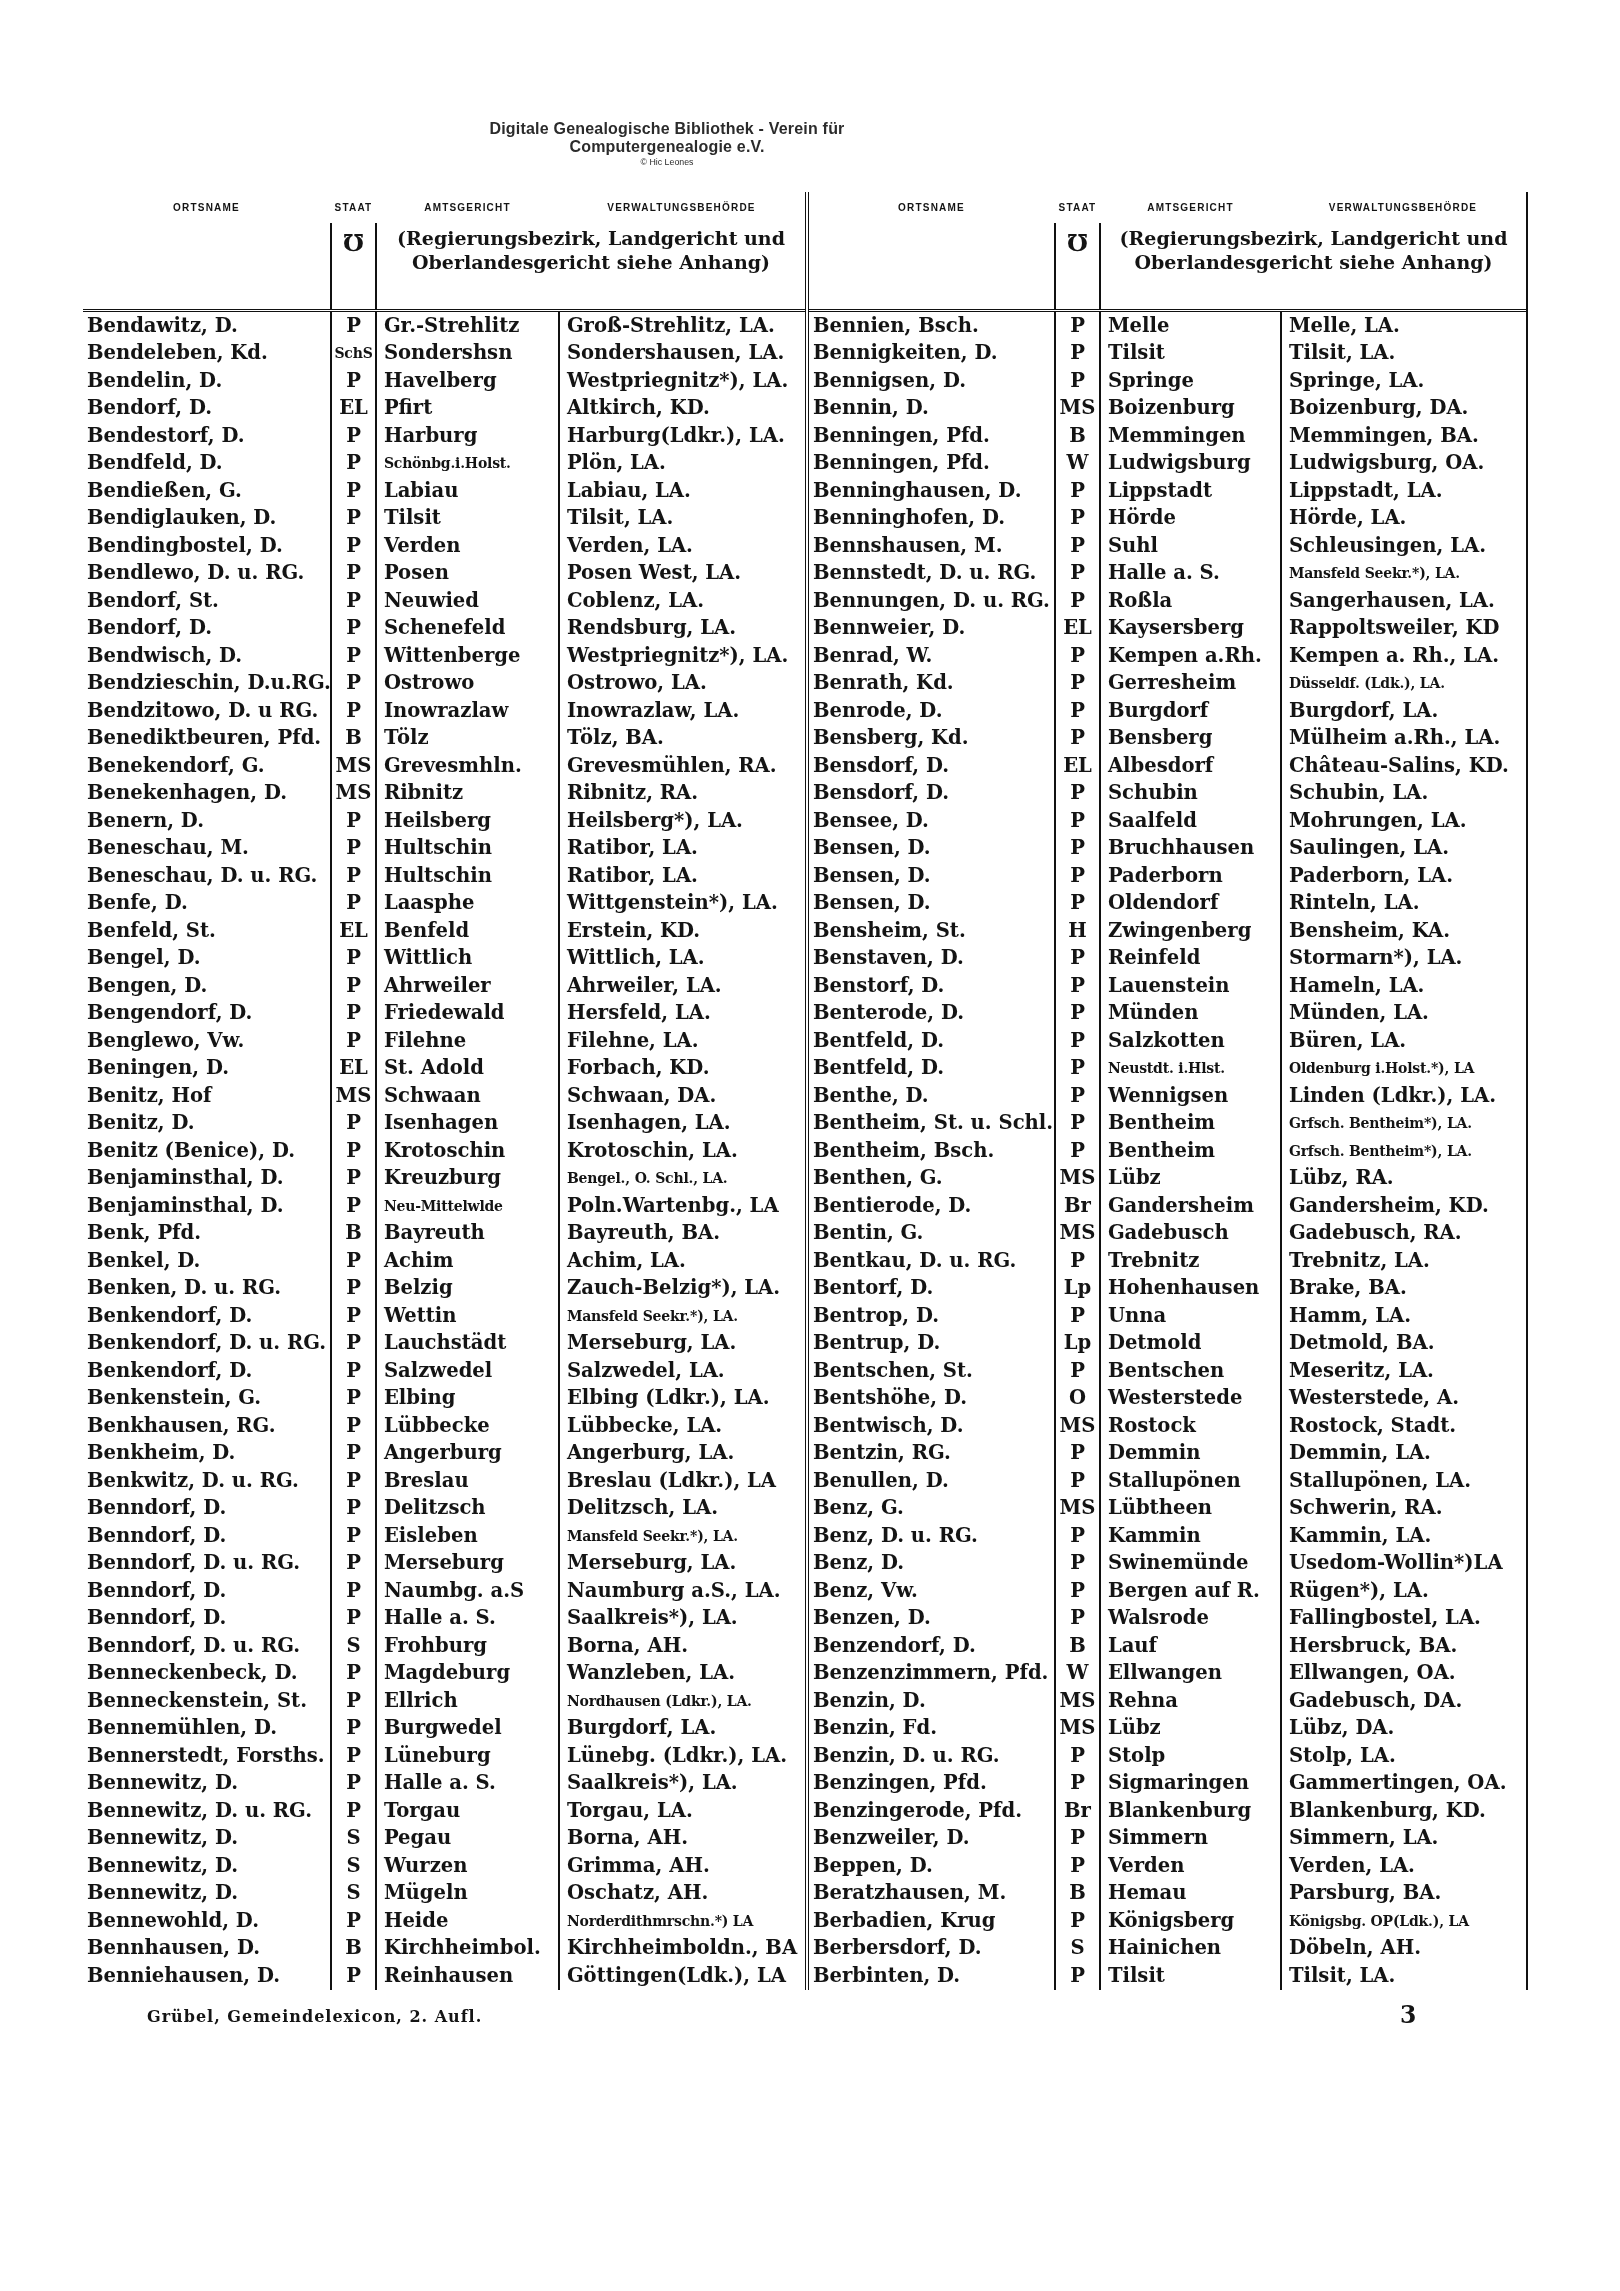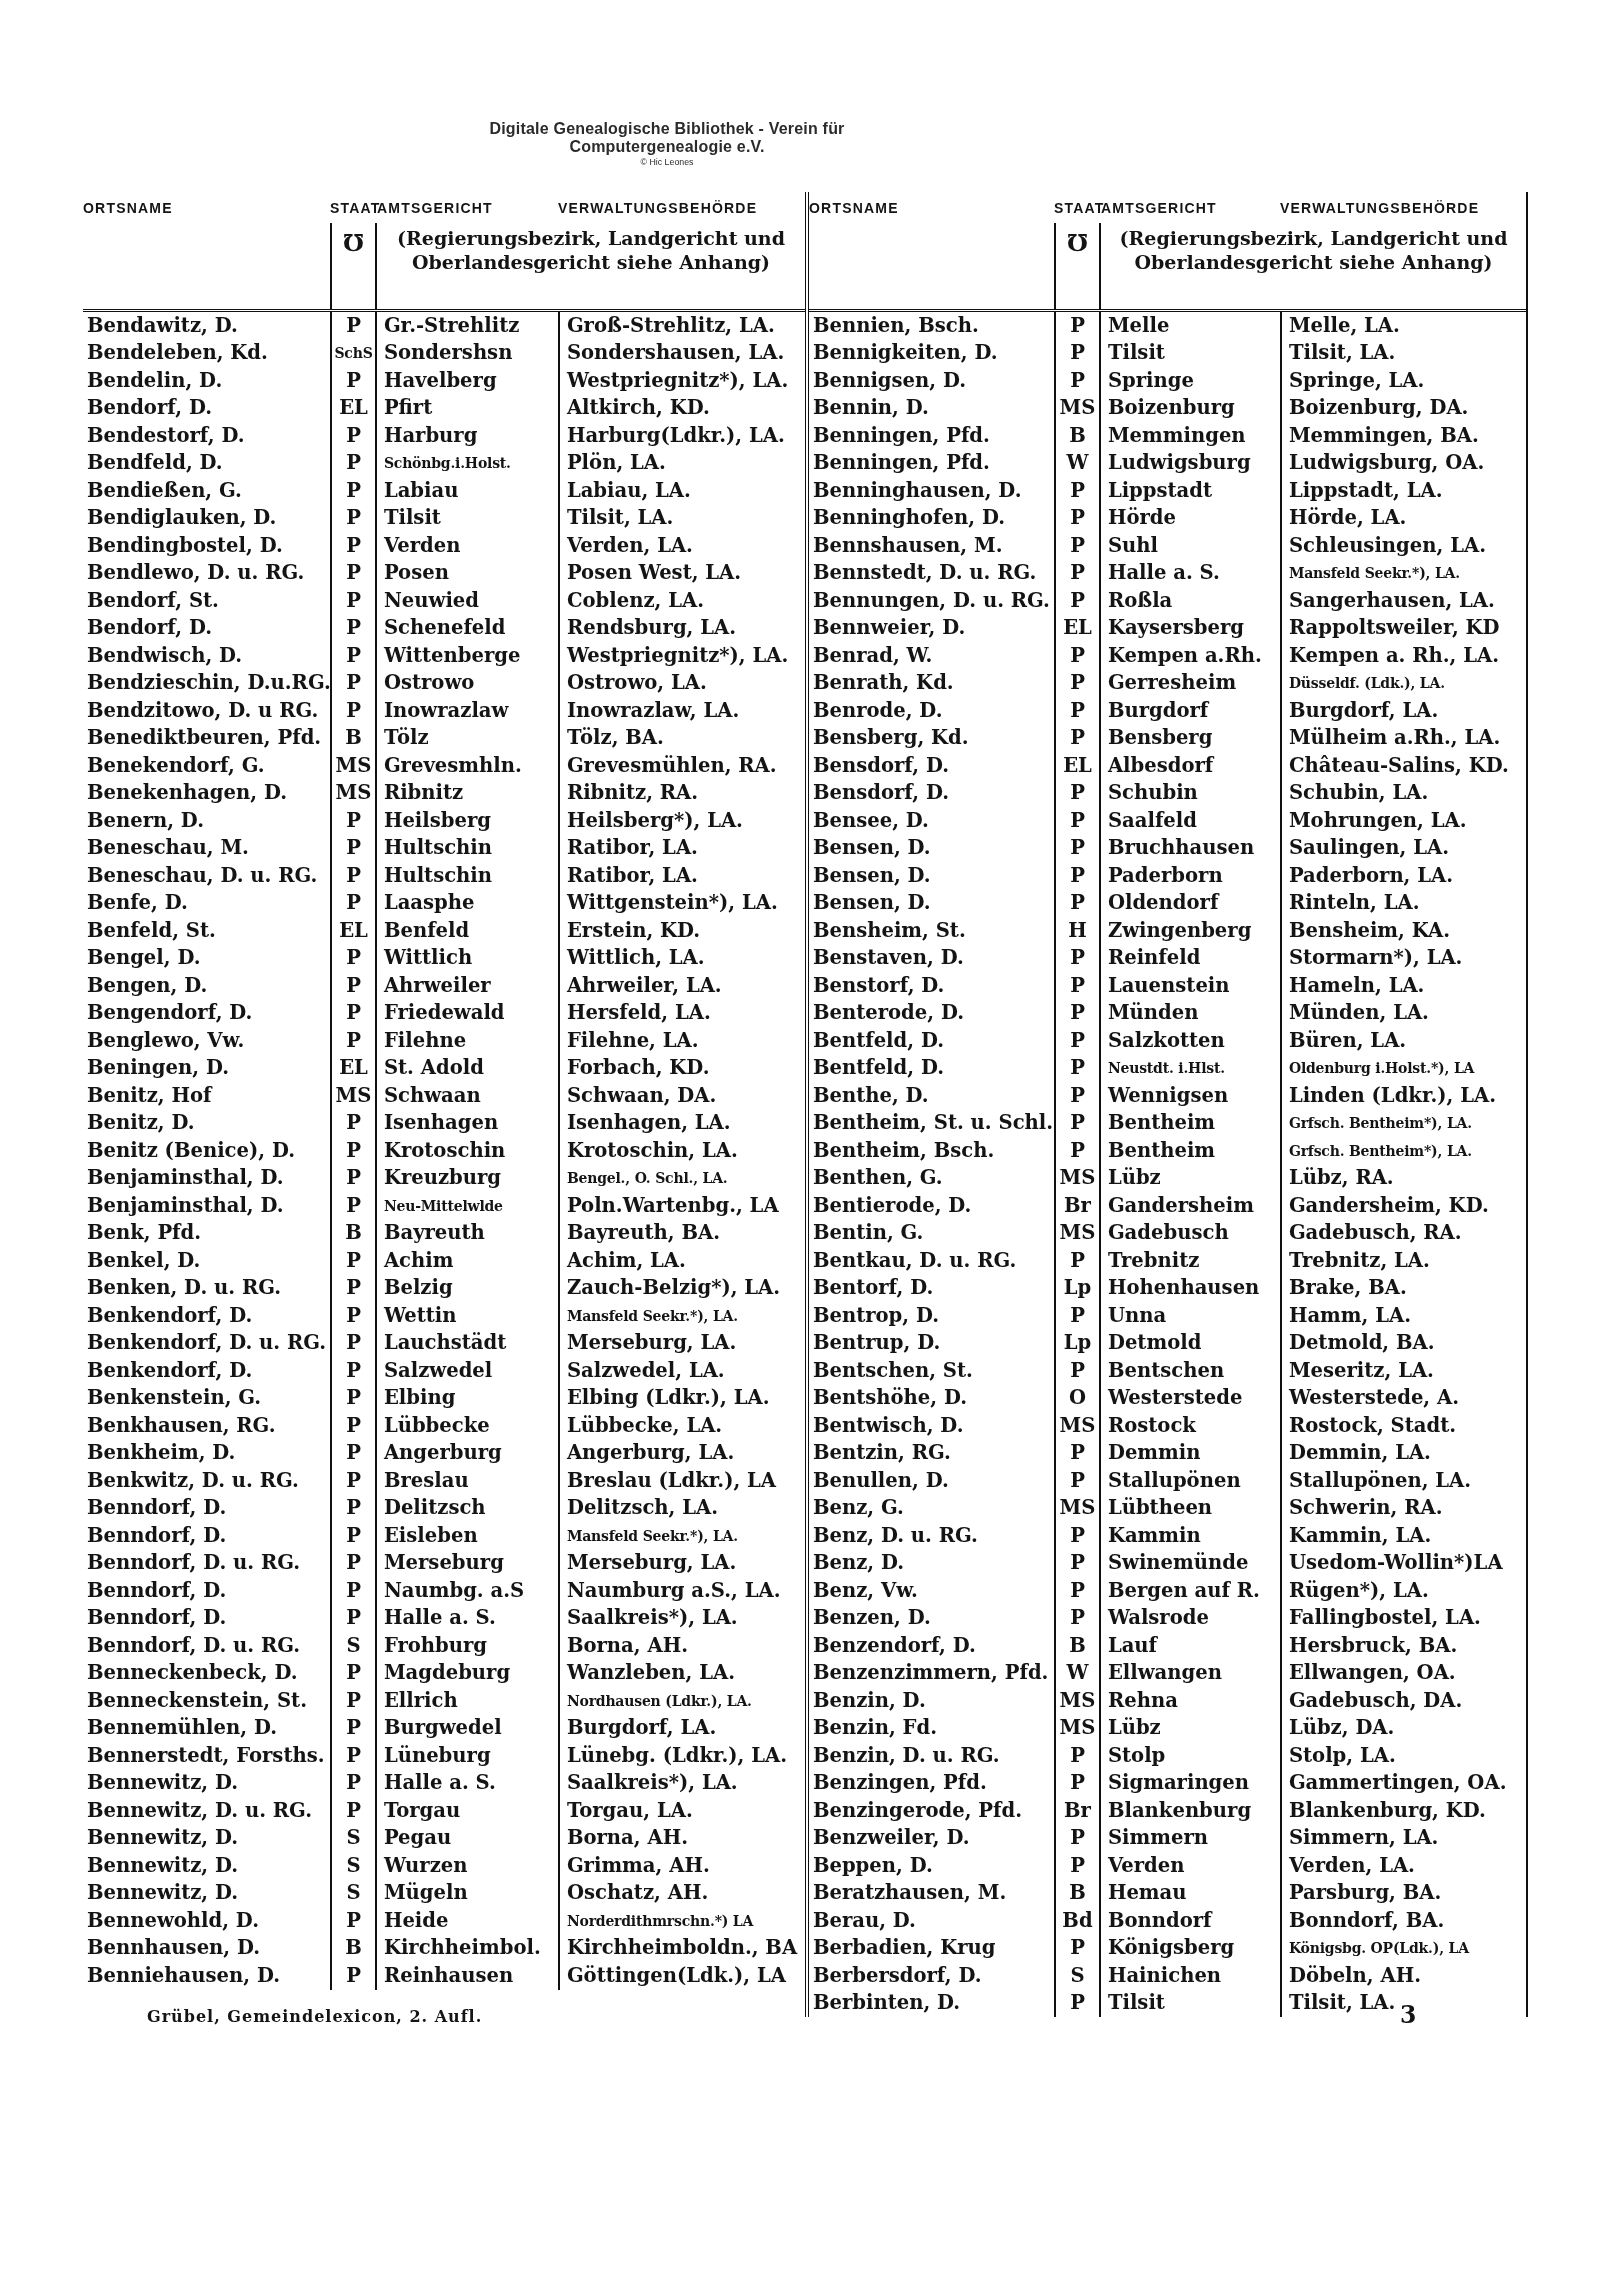--- a/index.html
+++ b/index.html
@@ -13,22 +13,22 @@
     font-family:"Liberation Sans", sans-serif;color:#2b2b2b;}
   .watermark .wm1{font-size:16px;font-weight:bold;letter-spacing:0.2px;}
   .watermark .wm2{font-size:8.8px;margin-top:1px;}
   
   .gazetteer{position:absolute;left:83px;top:192px;width:1449px;display:flex;}
   .half{width:722px;}
   .half.right{border-left:4.9px double #111;border-right:2.9px double #111;width:717px;}
   .half-header,.subheader,.row{display:grid;grid-template-columns:247px 47px 181px 247px;}
   .half.right .half-header,.half.right .subheader,.half.right .row{grid-template-columns:245px 47px 179px 246px;}
   .half-header{height:31px;align-items:center;}
-  .col-label{font-family:"Liberation Sans", sans-serif;font-weight:bold;font-size:14px;
-    letter-spacing:1.2px;text-align:left;white-space:nowrap;}
+  .col-label{font-family:"Liberation Sans", sans-serif;font-weight:bold;font-size:10px;
+    letter-spacing:1.2px;text-align:center;white-space:nowrap;}
   .subheader{height:86px;}
   .subheader .staat{border-left:2px solid #111;border-right:2px solid #111;
     text-align:center;font-size:23.5px;font-weight:bold;padding-top:5.9px;}
   .subheader .note{grid-column:3/5;text-align:center;font-weight:bold;font-size:19px;
     line-height:1.25;padding:3.9px 5.9px 0 5.9px;}
   .rows{border-top:3.9px double #111;}
   .row{height:27.5px;align-items:center;overflow:visible;}
   .cell{white-space:nowrap;overflow:visible;font-weight:bold;font-size:19.6px;line-height:1;}
   .cell.ortsname{padding-left:3.9px;}
   .cell.staat{text-align:center;border-left:2px solid #111;border-right:2px solid #111;
@@ -789,26 +789,20 @@
             <div class="cell ag">Verden</div>
             <div class="cell vb">Verden, LA.</div>
           </div>
           <div class="row">
             <div class="cell ortsname">Beratzhausen, M.</div>
             <div class="cell staat">B</div>
             <div class="cell ag">Hemau</div>
             <div class="cell vb">Parsburg, BA.</div>
           </div>
           <div class="row">
-            <div class="cell ortsname">Berau, D.</div>
-            <div class="cell staat">Bd</div>
-            <div class="cell ag">Bonndorf</div>
-            <div class="cell vb">Bonndorf, BA.</div>
-          </div>
-          <div class="row">
             <div class="cell ortsname">Berbadien, Krug</div>
             <div class="cell staat">P</div>
             <div class="cell ag">Königsberg</div>
             <div class="cell vb small">Königsbg. OP(Ldk.), LA</div>
           </div>
           <div class="row">
             <div class="cell ortsname">Berbersdorf, D.</div>
             <div class="cell staat">S</div>
             <div class="cell ag">Hainichen</div>
             <div class="cell vb">Döbeln, AH.</div>

